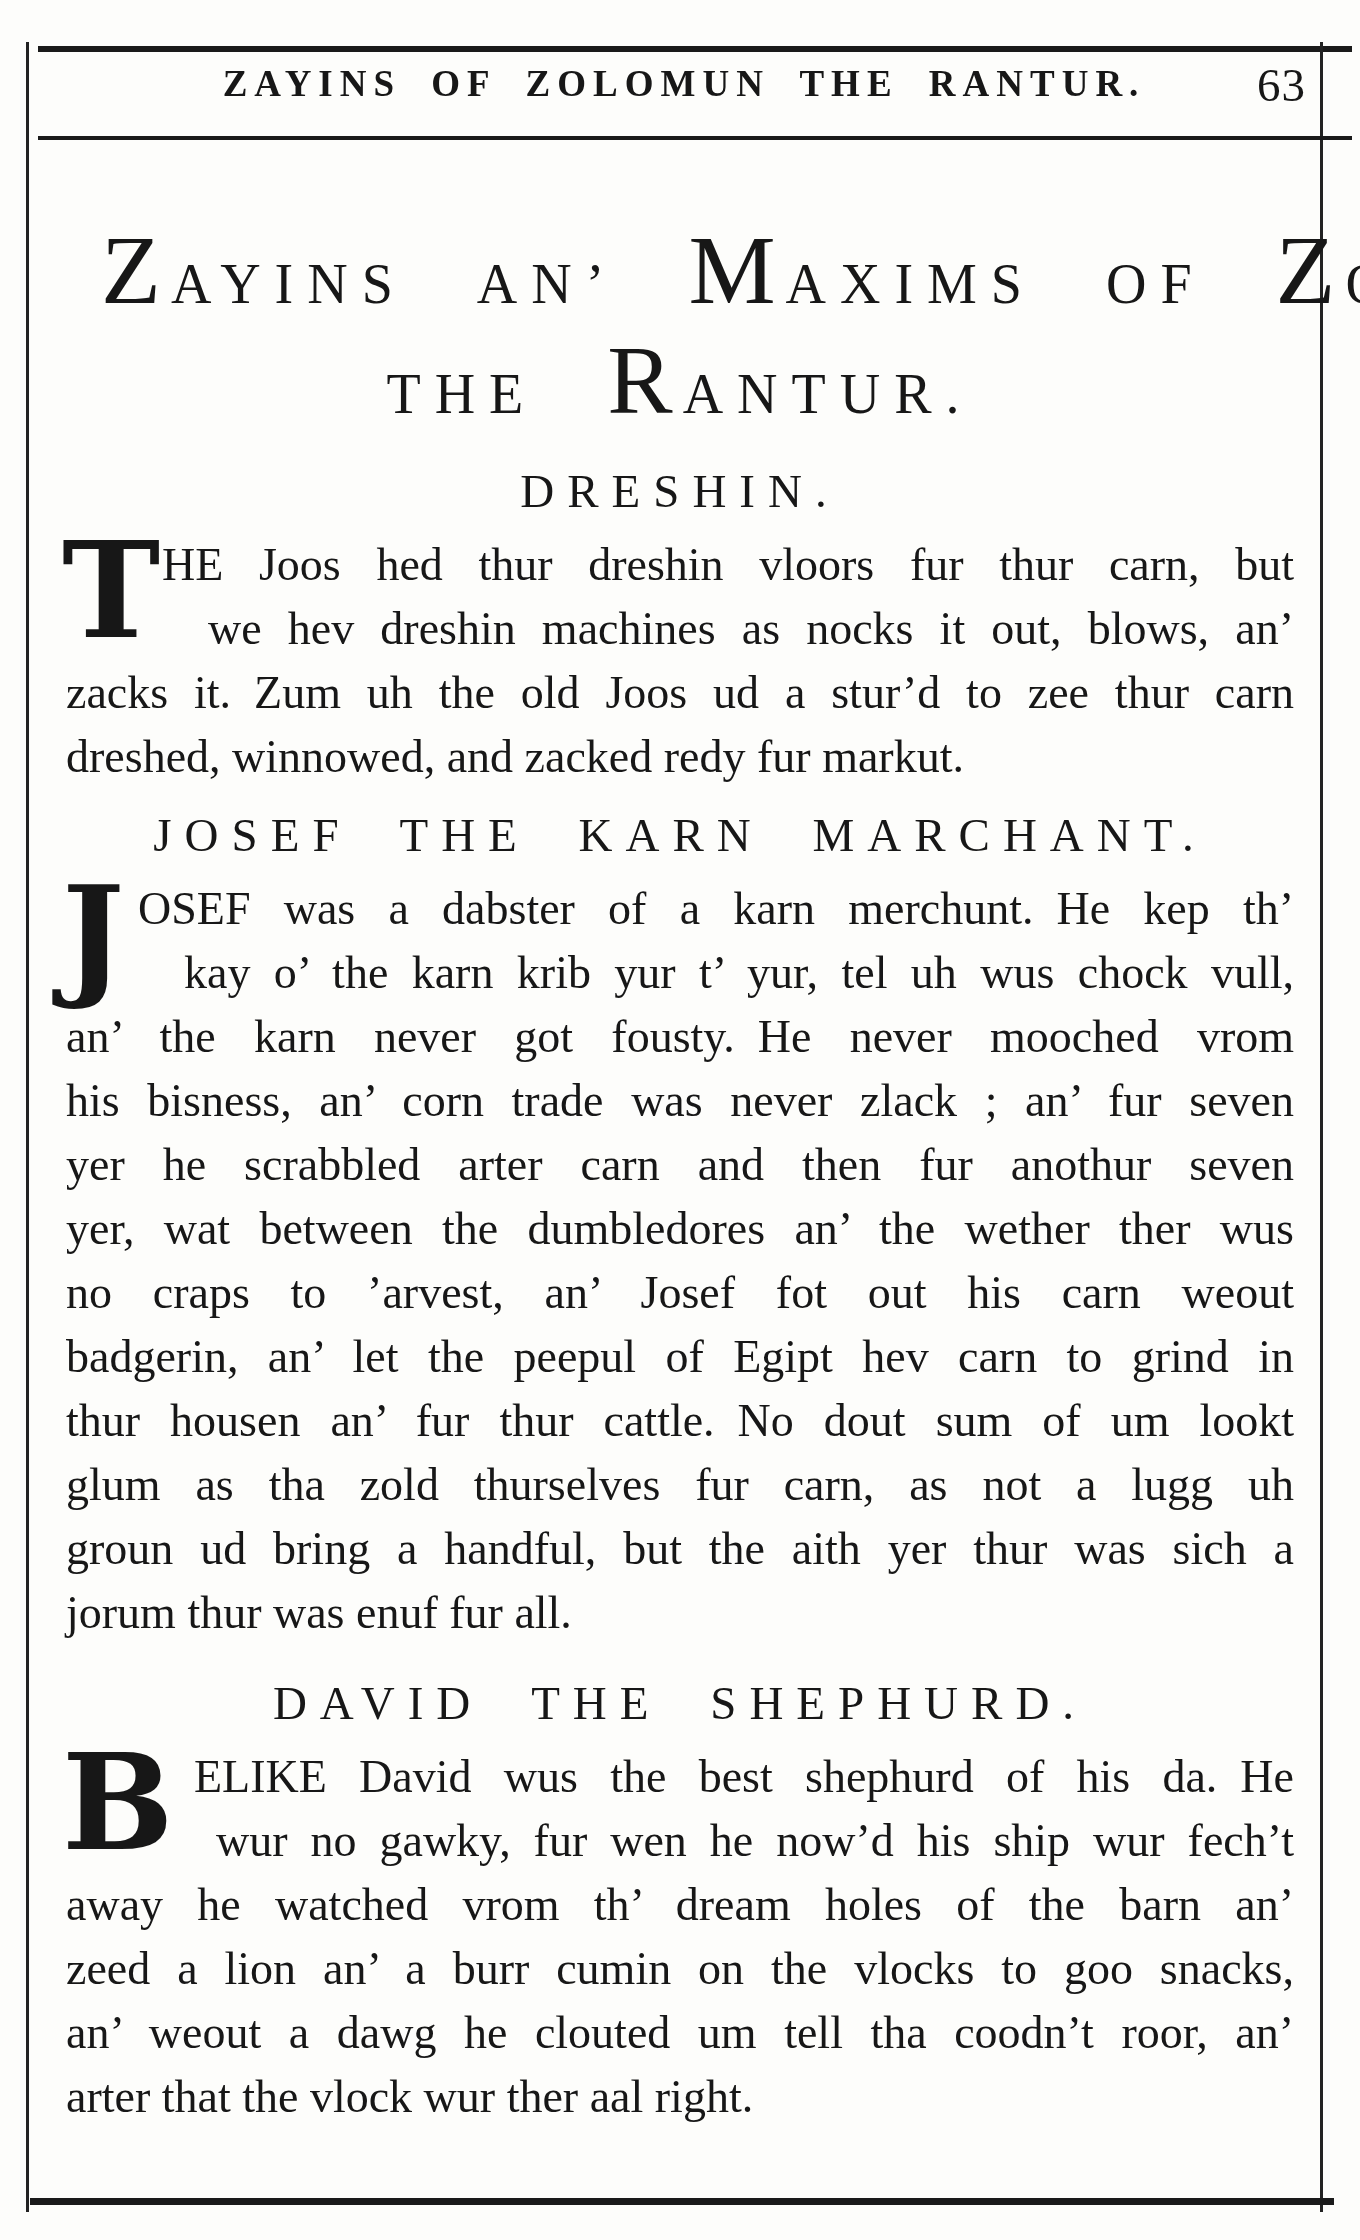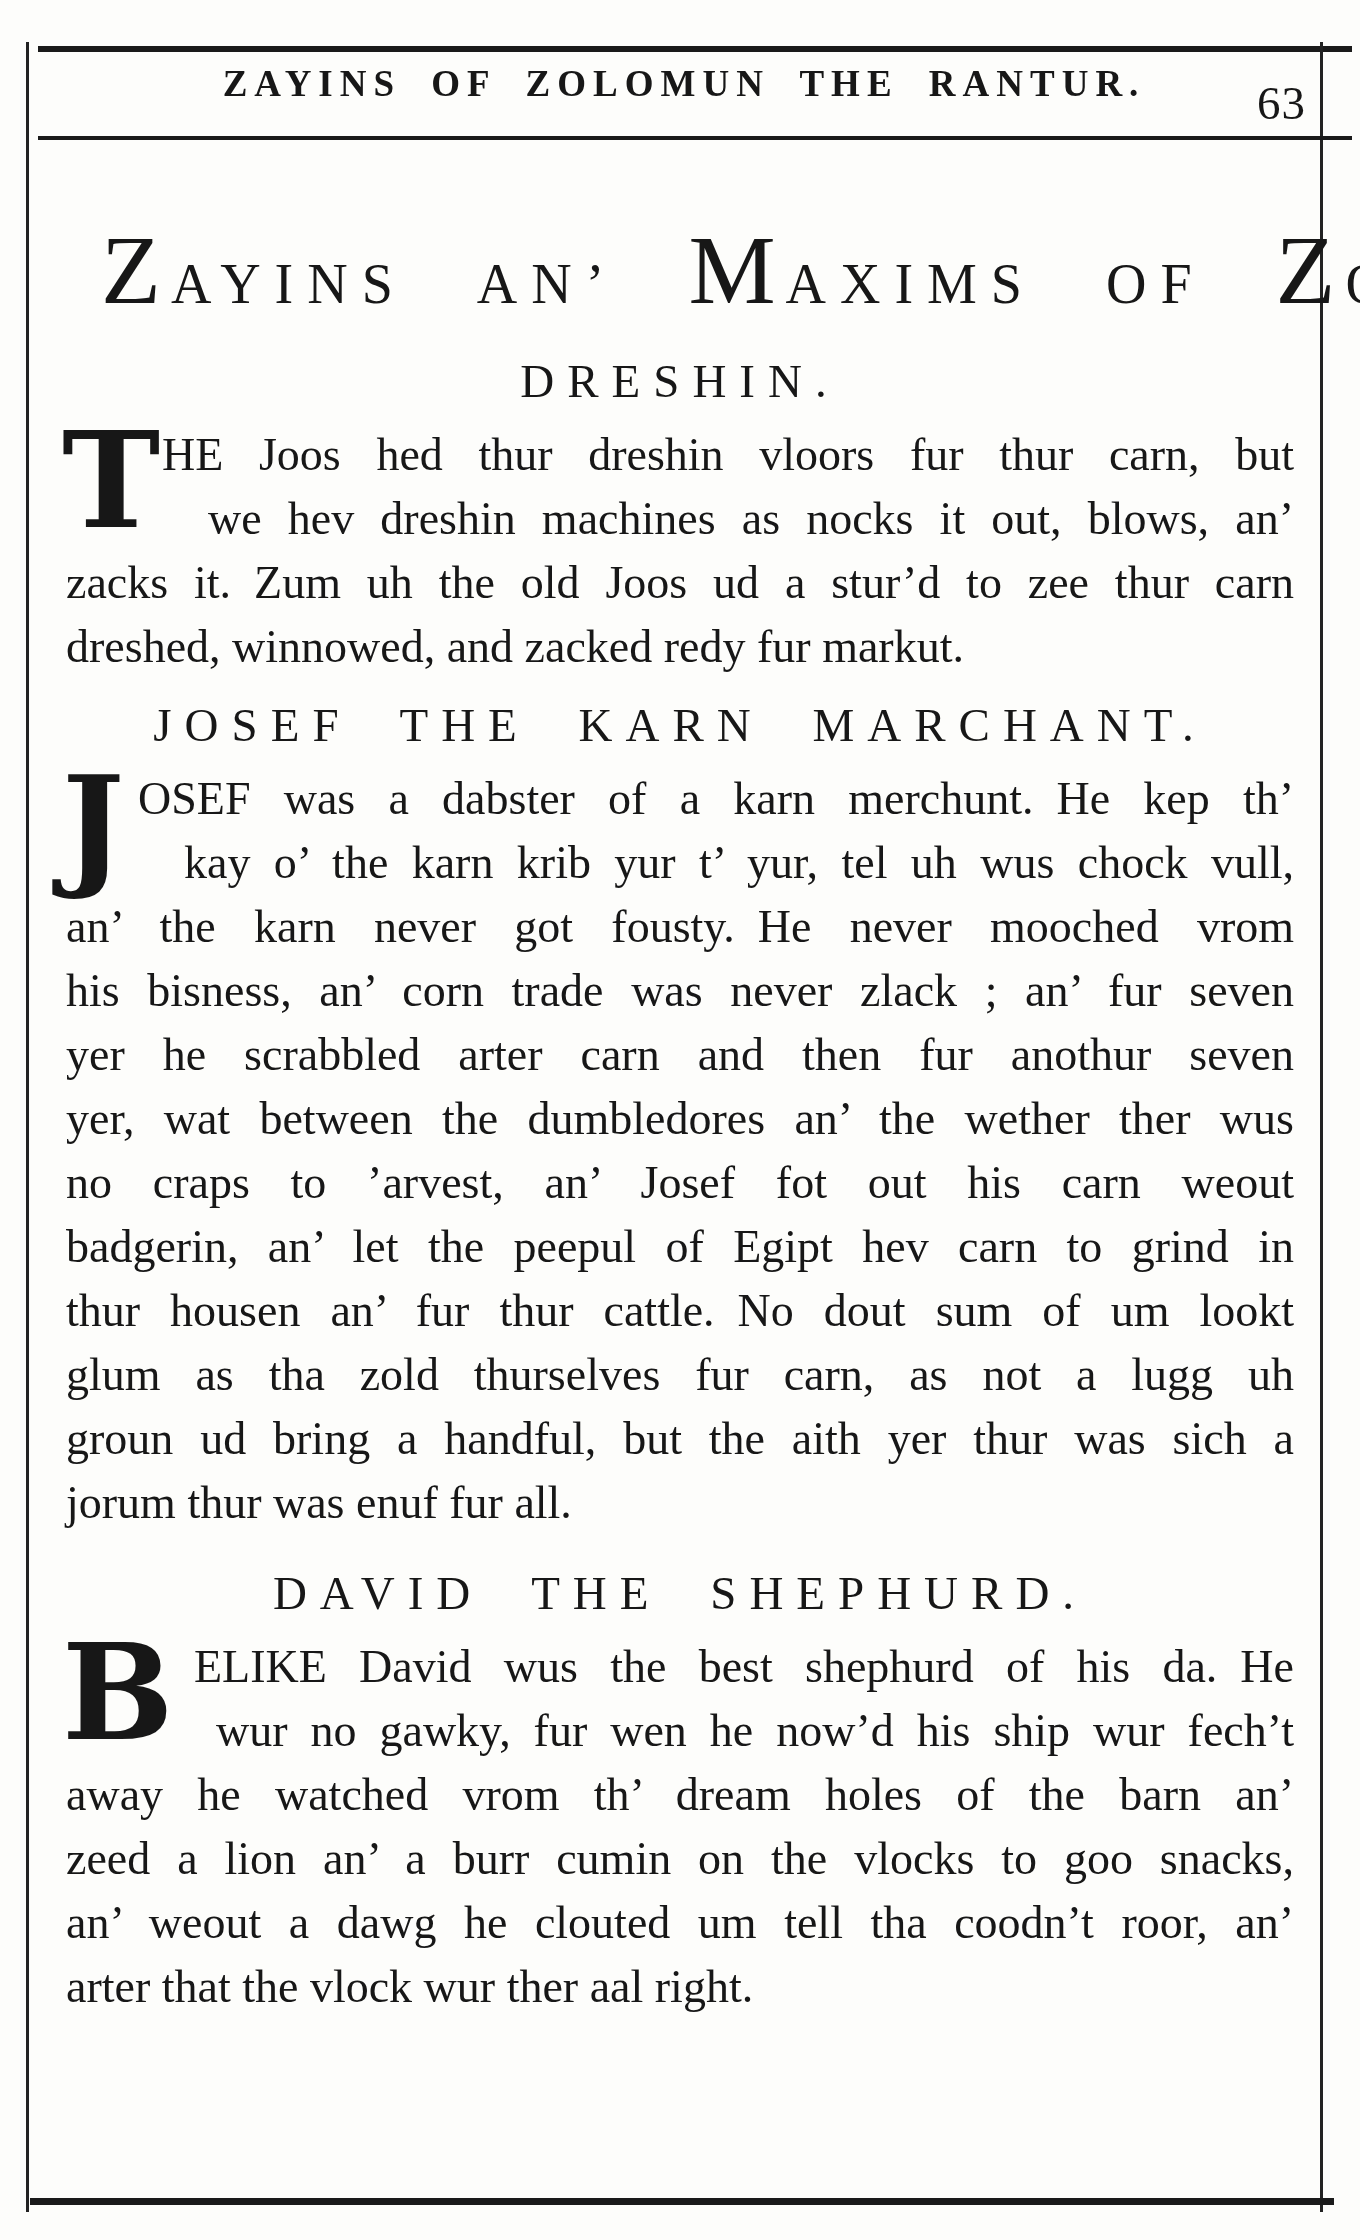--- a/index.html
+++ b/index.html
@@ -21,21 +21,21 @@
   .border-right{left:1320px;}
 
   
   .running-title{
     position:absolute;top:62px;left:8px;right:0;
     text-align:center;
     font-weight:bold;font-size:37px;letter-spacing:7px;
     word-spacing:14px;
   }
   .page-number{
-    position:absolute;top:76px;right:54px;
+    position:absolute;top:58px;right:54px;
     font-size:47px;letter-spacing:1px;
   }
 
   .content{position:absolute;left:66px;top:0;width:1228px;}
 
   
   .main-title{margin:215px 0 0 0;font-weight:normal;}
   .title-line{
     text-align:center;line-height:110px;height:110px;
     font-size:56px;letter-spacing:14px;white-space:nowrap;
@@ -84,20 +84,21 @@
   <div class="rule rule-header"></div>
   <div class="rule rule-bottom"></div>
 
   <div class="running-title">ZAYINS OF ZOLOMUN THE RANTUR.</div>
   <div class="page-number">63</div>
 
   <div class="content">
 
     <h1 class="main-title">
       <div class="title-line"><span class="tw"><span class="tcap">Z</span><span class="trest">AYINS</span></span><span class="tw"><span class="tcap"></span><span class="trest">AN’</span></span><span class="tw"><span class="tcap">M</span><span class="trest">AXIMS</span></span><span class="tw"><span class="tcap"></span><span class="trest">OF</span></span><span class="tw"><span class="tcap">Z</span><span class="trest">OLOMUN</span></span></div>
+      <div class="title-line"><span class="tw"><span class="tcap"></span><span class="trest">THE</span></span><span class="tw"><span class="tcap">R</span><span class="trest">ANTUR.</span></span></div>
     </h1>
 
     <h2 class="sec-heading h-dreshin">DRESHIN.</h2>
 
     <div class="para s0">
       <span class="dropcap">T</span>
       <div class="bl ln-1">HE Joos hed thur dreshin vloors fur thur carn, but</div>
       <div class="bl ln-2">we hev dreshin machines as nocks it out, blows, an’</div>
       <div class="bl">zacks it. Zum uh the old Joos ud a stur’d to zee thur carn</div>
       <div class="bl end">dreshed, winnowed, and zacked redy fur markut.</div>

